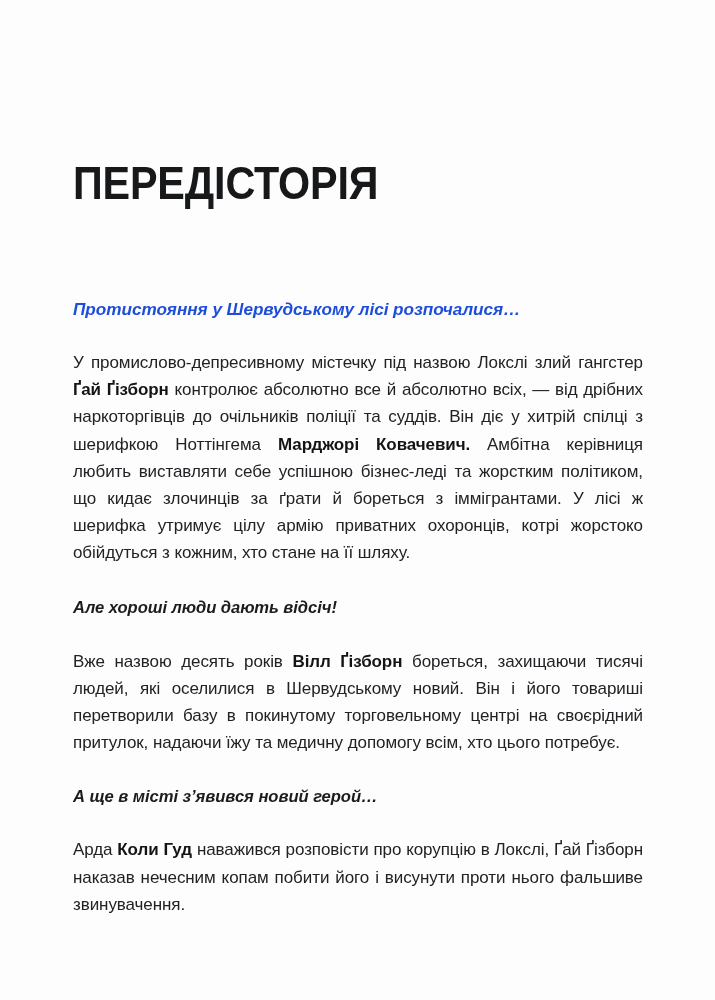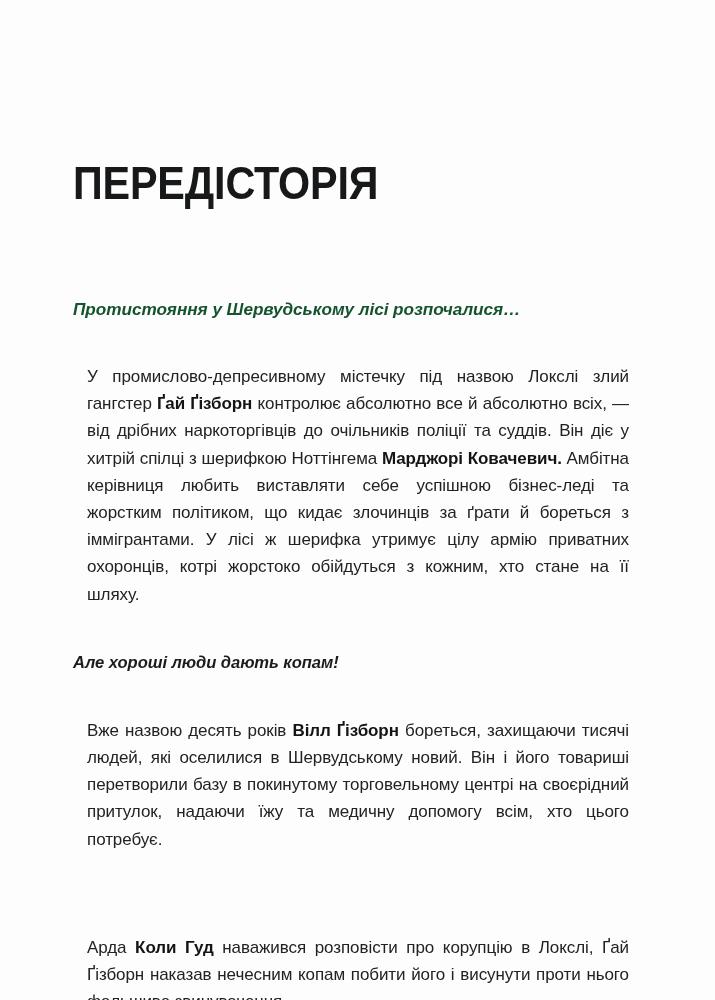--- a/index.html
+++ b/index.html
@@ -58,36 +58,36 @@
     top: 296px;
     width: 570px;
   }
 
   .lede {
     margin: 0;
     font-size: 17.2px;
     line-height: 27px;
     font-weight: 700;
     font-style: italic;
-    color: #14532d;
+    color: #1d4ed8;
     letter-spacing: -0.05px;
   }
 
   .subhead {
     margin: 0;
     font-size: 16.6px;
     line-height: 27px;
     font-weight: 700;
     font-style: italic;
     color: #1b1c1e;
     letter-spacing: -0.05px;
   }
 
   .para {
-    margin: 14px;
+    margin: 0;
     font-size: 17px;
     line-height: 27.2px;
     font-weight: 400;
     color: #212225;
     text-align: justify;
     text-justify: inter-word;
     hyphens: manual;
     letter-spacing: -0.08px;
   }
 
@@ -115,28 +115,29 @@
     <div class="body-block">
 
       <p class="lede">Протистояння у Шервудському лісі розпочалися…</p>
 
       <div class="gap-lede-p1"></div>
 
       <p class="para"><span>У промислово-депресивному містечку під назвою Локслі злий гангстер </span><b>Ґай Ґізборн</b><span> контролює абсолютно все й абсолютно всіх, — від дрібних наркоторгівців до очільників поліції та суддів. Він діє у хитрій спілці з шерифкою Ноттінгема </span><b>Марджорі Ковачевич.</b><span> Амбітна керівниця любить виставляти себе успішною бізнес-леді та жорстким політиком, що кидає злочинців за ґрати й бореться з іммігрантами. У лісі ж шерифка утримує цілу армію приватних охоронців, котрі жорстоко обійдуться з кожним, хто стане на її шляху.</span></p>
 
       <div class="gap-p1-sub2"></div>
 
-      <p class="subhead">Але хороші люди дають копам!</p>
+      <p class="subhead">Але хороші люди дають відсіч!</p>
 
       <div class="gap-sub2-p2"></div>
 
       <p class="para"><span>Вже назвою десять років </span><b>Вілл Ґізборн</b><span> бореться, захищаючи тисячі людей, які оселилися в Шервудському новий. Він і його товариші перетворили базу в покинутому торговельному центрі на своєрідний притулок, надаючи їжу та медичну допомогу всім, хто цього потребує.</span></p>
 
       <div class="gap-p2-sub3"></div>
 
+      <p class="subhead">А ще в місті з’явився новий герой…</p>
 
       <div class="gap-sub3-p3"></div>
 
       <p class="para"><span>Арда </span><b>Коли Гуд</b><span> наважився розповісти про корупцію в Локслі, Ґай Ґізборн наказав нечесним копам побити його і висунути проти нього фальшиве звинувачення.</span></p>
 
     </div>
   </div>
 </div>
 
 </body></html>

